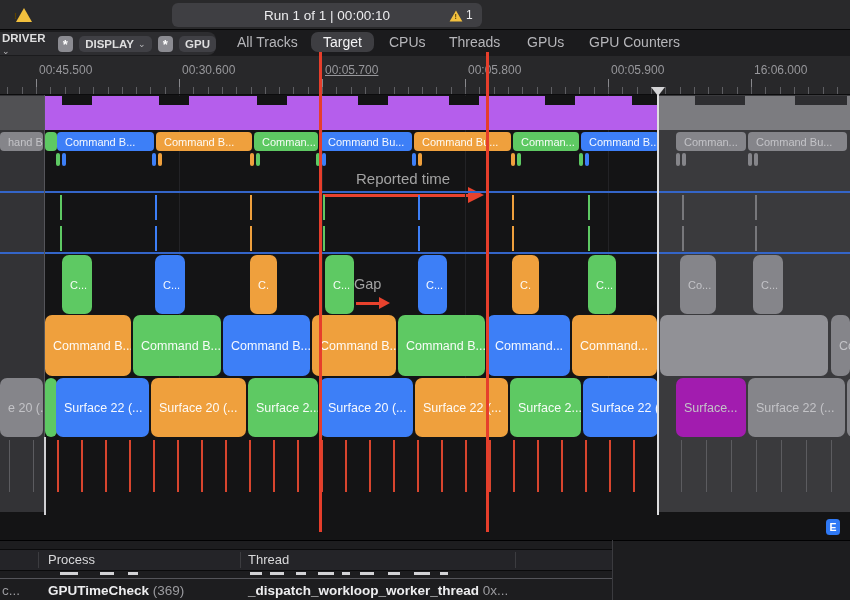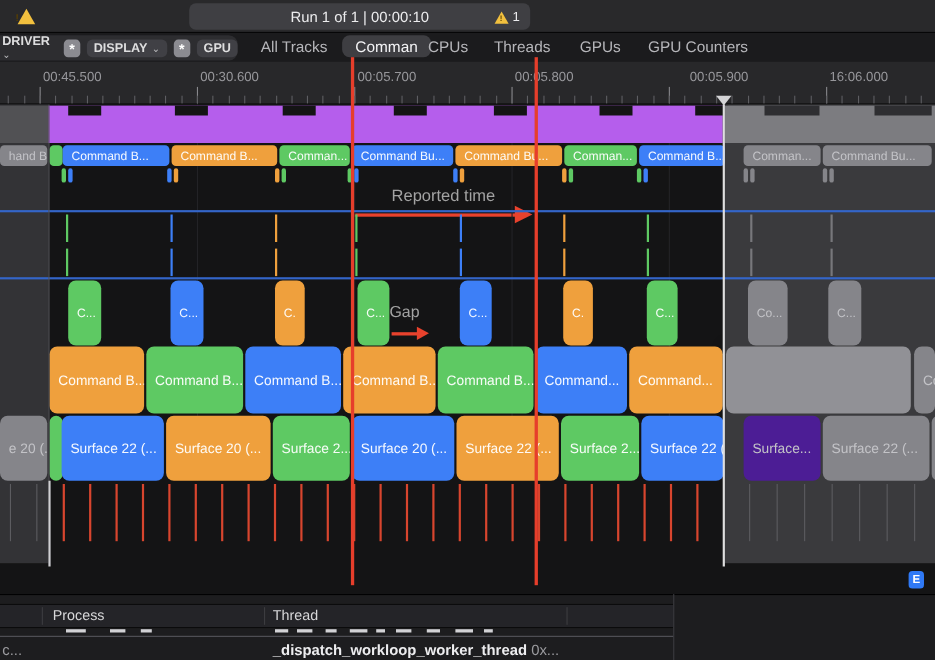--- a/index.html
+++ b/index.html
@@ -70,21 +70,21 @@
       <span>DISPLAY</span> 
         <span class="chev">⌄</span>
       </span>
     <span class="starbtn">*</span>
     <span class="minibtn">
       <span>GPU</span>
       </span>
   </div>
   <div id="tabs">
       <div class="tab" style="left: 237px;">All Tracks</div>
-      <div class="tab active" style="left: 311px;">Comman</div>
+      <div class="tab active" style="left: 311px;">Target</div>
       <div class="tab" style="left: 389px;">CPUs</div>
       <div class="tab" style="left: 449px;">Threads</div>
       <div class="tab" style="left: 527px;">GPUs</div>
       <div class="tab" style="left: 589px;">GPU Counters</div>
     </div>
 
   <div class="abs ruler"></div>
   <div id="rulerticks"></div>
 
   <div class="abs" style="left:0;top:95px;width:850px;height:445px;background:#141415;"></div>
@@ -107,34 +107,37 @@
   <div class="abs panel"></div>
   <div class="abs phead"></div>
   <div class="abs pcol" style="left:48px;">Process</div>
   <div class="abs pcol" style="left:248px;">Thread</div>
   <div class="abs vsep" style="left:38px;"></div>
   <div class="abs vsep" style="left:240px;"></div>
   <div class="abs vsep" style="left:515px;"></div>
   <div class="abs" style="left:612px;top:540px;width:1px;height:60px;background:#3b3b3f;"></div>
   <div class="abs" style="left:0;top:578px;width:612px;height:1px;background:#55555a;"></div>
   <div class="abs rowtxt dimtxt" style="left:2px;">c...</div>
+  <div class="abs rowtxt" style="left:48px;">
+    <span>GPUTimeCheck</span>
+    <span class="dimtxt">(369)</span></div>
   <div class="abs rowtxt" style="left:248px;">
     <span>_dispatch_workloop_worker_thread</span>
     <span class="dimtxt">0x...</span></div>
   <div class="abs ebadge">E</div>
 
 <div class="abs rlabel" style="left:39px;top:63px;">00:45.500</div>
     <div class="abs" style="left:36px;top:79px;width:1px;height:15px;background:#88888c;"></div>
     <div class="abs rlabel" style="left:182px;top:63px;">00:30.600</div>
     <div class="abs" style="left:179px;top:79px;width:1px;height:15px;background:#88888c;"></div>
-    <div class="abs rlabel" style="left:325px;top:63px;">00:05.700</div>
+    <div class="abs rlabel" style="left:325px;top:63px;text-decoration:underline;">00:05.700</div>
     <div class="abs" style="left:322px;top:79px;width:1px;height:15px;background:#88888c;"></div>
     <div class="abs rlabel" style="left:468px;top:63px;">00:05.800</div>
     <div class="abs" style="left:465px;top:79px;width:1px;height:15px;background:#88888c;"></div>
-    <div class="abs rlabel" style="left:611px;top:63px;margin-left:16px;">00:05.900</div>
+    <div class="abs rlabel" style="left:611px;top:63px;">00:05.900</div>
     <div class="abs" style="left:608px;top:79px;width:1px;height:15px;background:#88888c;"></div>
     <div class="abs rlabel" style="left:754px;top:63px;">16:06.000</div>
     <div class="abs" style="left:751px;top:79px;width:1px;height:15px;background:#88888c;"></div>
     <div class="abs" style="left:7.4px;top:87px;width:1px;height:7px;background:#5e5e62;"></div>
     <div class="abs" style="left:21.7px;top:87px;width:1px;height:7px;background:#5e5e62;"></div>
     <div class="abs" style="left:36.0px;top:87px;width:1px;height:7px;background:#5e5e62;"></div>
     <div class="abs" style="left:50.3px;top:87px;width:1px;height:7px;background:#5e5e62;"></div>
     <div class="abs" style="left:64.6px;top:87px;width:1px;height:7px;background:#5e5e62;"></div>
     <div class="abs" style="left:78.9px;top:87px;width:1px;height:7px;background:#5e5e62;"></div>
     <div class="abs" style="left:93.2px;top:87px;width:1px;height:7px;background:#5e5e62;"></div>
@@ -242,21 +245,21 @@
     <div class="abs blk" style="background: rgb(133, 133, 138); border-radius: 7px; font-size: 12.5px; color: rgb(195, 195, 199); left: 831px; top: 315px; width: 19px; height: 61px;">Co...</div>
     <div class="abs blk" style="background: rgb(133, 133, 138); border-radius: 7px; font-size: 12.5px; color: rgb(195, 195, 199); left: 0px; top: 378px; width: 43px; height: 59px;">e 20 (...</div>
     <div class="abs blk" style="background: rgb(94, 201, 99); border-radius: 7px; font-size: 12.5px; color: rgba(255, 255, 255, 0.95); left: 45px; top: 378px; width: 9px; height: 59px;"></div>
     <div class="abs blk" style="background: rgb(61, 127, 247); border-radius: 7px; font-size: 12.5px; color: rgba(255, 255, 255, 0.95); left: 56px; top: 378px; width: 93px; height: 59px;">Surface 22 (...</div>
     <div class="abs blk" style="background: rgb(239, 160, 61); border-radius: 7px; font-size: 12.5px; color: rgba(255, 255, 255, 0.95); left: 151px; top: 378px; width: 95px; height: 59px;">Surface 20 (...</div>
     <div class="abs blk" style="background: rgb(94, 201, 99); border-radius: 7px; font-size: 12.5px; color: rgba(255, 255, 255, 0.95); left: 248px; top: 378px; width: 70px; height: 59px;">Surface 2...</div>
     <div class="abs blk" style="background: rgb(61, 127, 247); border-radius: 7px; font-size: 12.5px; color: rgba(255, 255, 255, 0.95); left: 320px; top: 378px; width: 93px; height: 59px;">Surface 20 (...</div>
     <div class="abs blk" style="background: rgb(239, 160, 61); border-radius: 7px; font-size: 12.5px; color: rgba(255, 255, 255, 0.95); left: 415px; top: 378px; width: 93px; height: 59px;">Surface 22 (...</div>
     <div class="abs blk" style="background: rgb(94, 201, 99); border-radius: 7px; font-size: 12.5px; color: rgba(255, 255, 255, 0.95); left: 510px; top: 378px; width: 71px; height: 59px;">Surface 2...</div>
     <div class="abs blk" style="background: rgb(61, 127, 247); border-radius: 7px; font-size: 12.5px; color: rgba(255, 255, 255, 0.95); left: 583px; top: 378px; width: 75px; height: 59px;">Surface 22 (...</div>
-    <div class="abs blk" style="background: #4c1d95; border-radius: 7px; font-size: 12.5px; color: rgb(195, 195, 199); left: 676px; top: 378px; width: 70px; height: 59px;">Surface...</div>
+    <div class="abs blk" style="background: #a21caf; border-radius: 7px; font-size: 12.5px; color: rgb(195, 195, 199); left: 676px; top: 378px; width: 70px; height: 59px;">Surface...</div>
     <div class="abs blk" style="background: rgb(133, 133, 138); border-radius: 7px; font-size: 12.5px; color: rgb(195, 195, 199); left: 748px; top: 378px; width: 97px; height: 59px;">Surface 22 (...</div>
     <div class="abs blk" style="background: rgb(133, 133, 138); border-radius: 7px; font-size: 12.5px; color: rgb(195, 195, 199); left: 847px; top: 378px; width: 3px; height: 59px;"></div>
     <div class="abs" style="left:56px;top:153px;width:4px;height:13px;border-radius:2px;background:#5ec963;"></div>
     <div class="abs" style="left:62px;top:153px;width:4px;height:13px;border-radius:2px;background:#3d7ff7;"></div>
     <div class="abs" style="left:152px;top:153px;width:4px;height:13px;border-radius:2px;background:#3d7ff7;"></div>
     <div class="abs" style="left:158px;top:153px;width:4px;height:13px;border-radius:2px;background:#efa03d;"></div>
     <div class="abs" style="left:250px;top:153px;width:4px;height:13px;border-radius:2px;background:#efa03d;"></div>
     <div class="abs" style="left:256px;top:153px;width:4px;height:13px;border-radius:2px;background:#5ec963;"></div>
     <div class="abs" style="left:316px;top:153px;width:4px;height:13px;border-radius:2px;background:#5ec963;"></div>
     <div class="abs" style="left:322px;top:153px;width:4px;height:13px;border-radius:2px;background:#3d7ff7;"></div>

